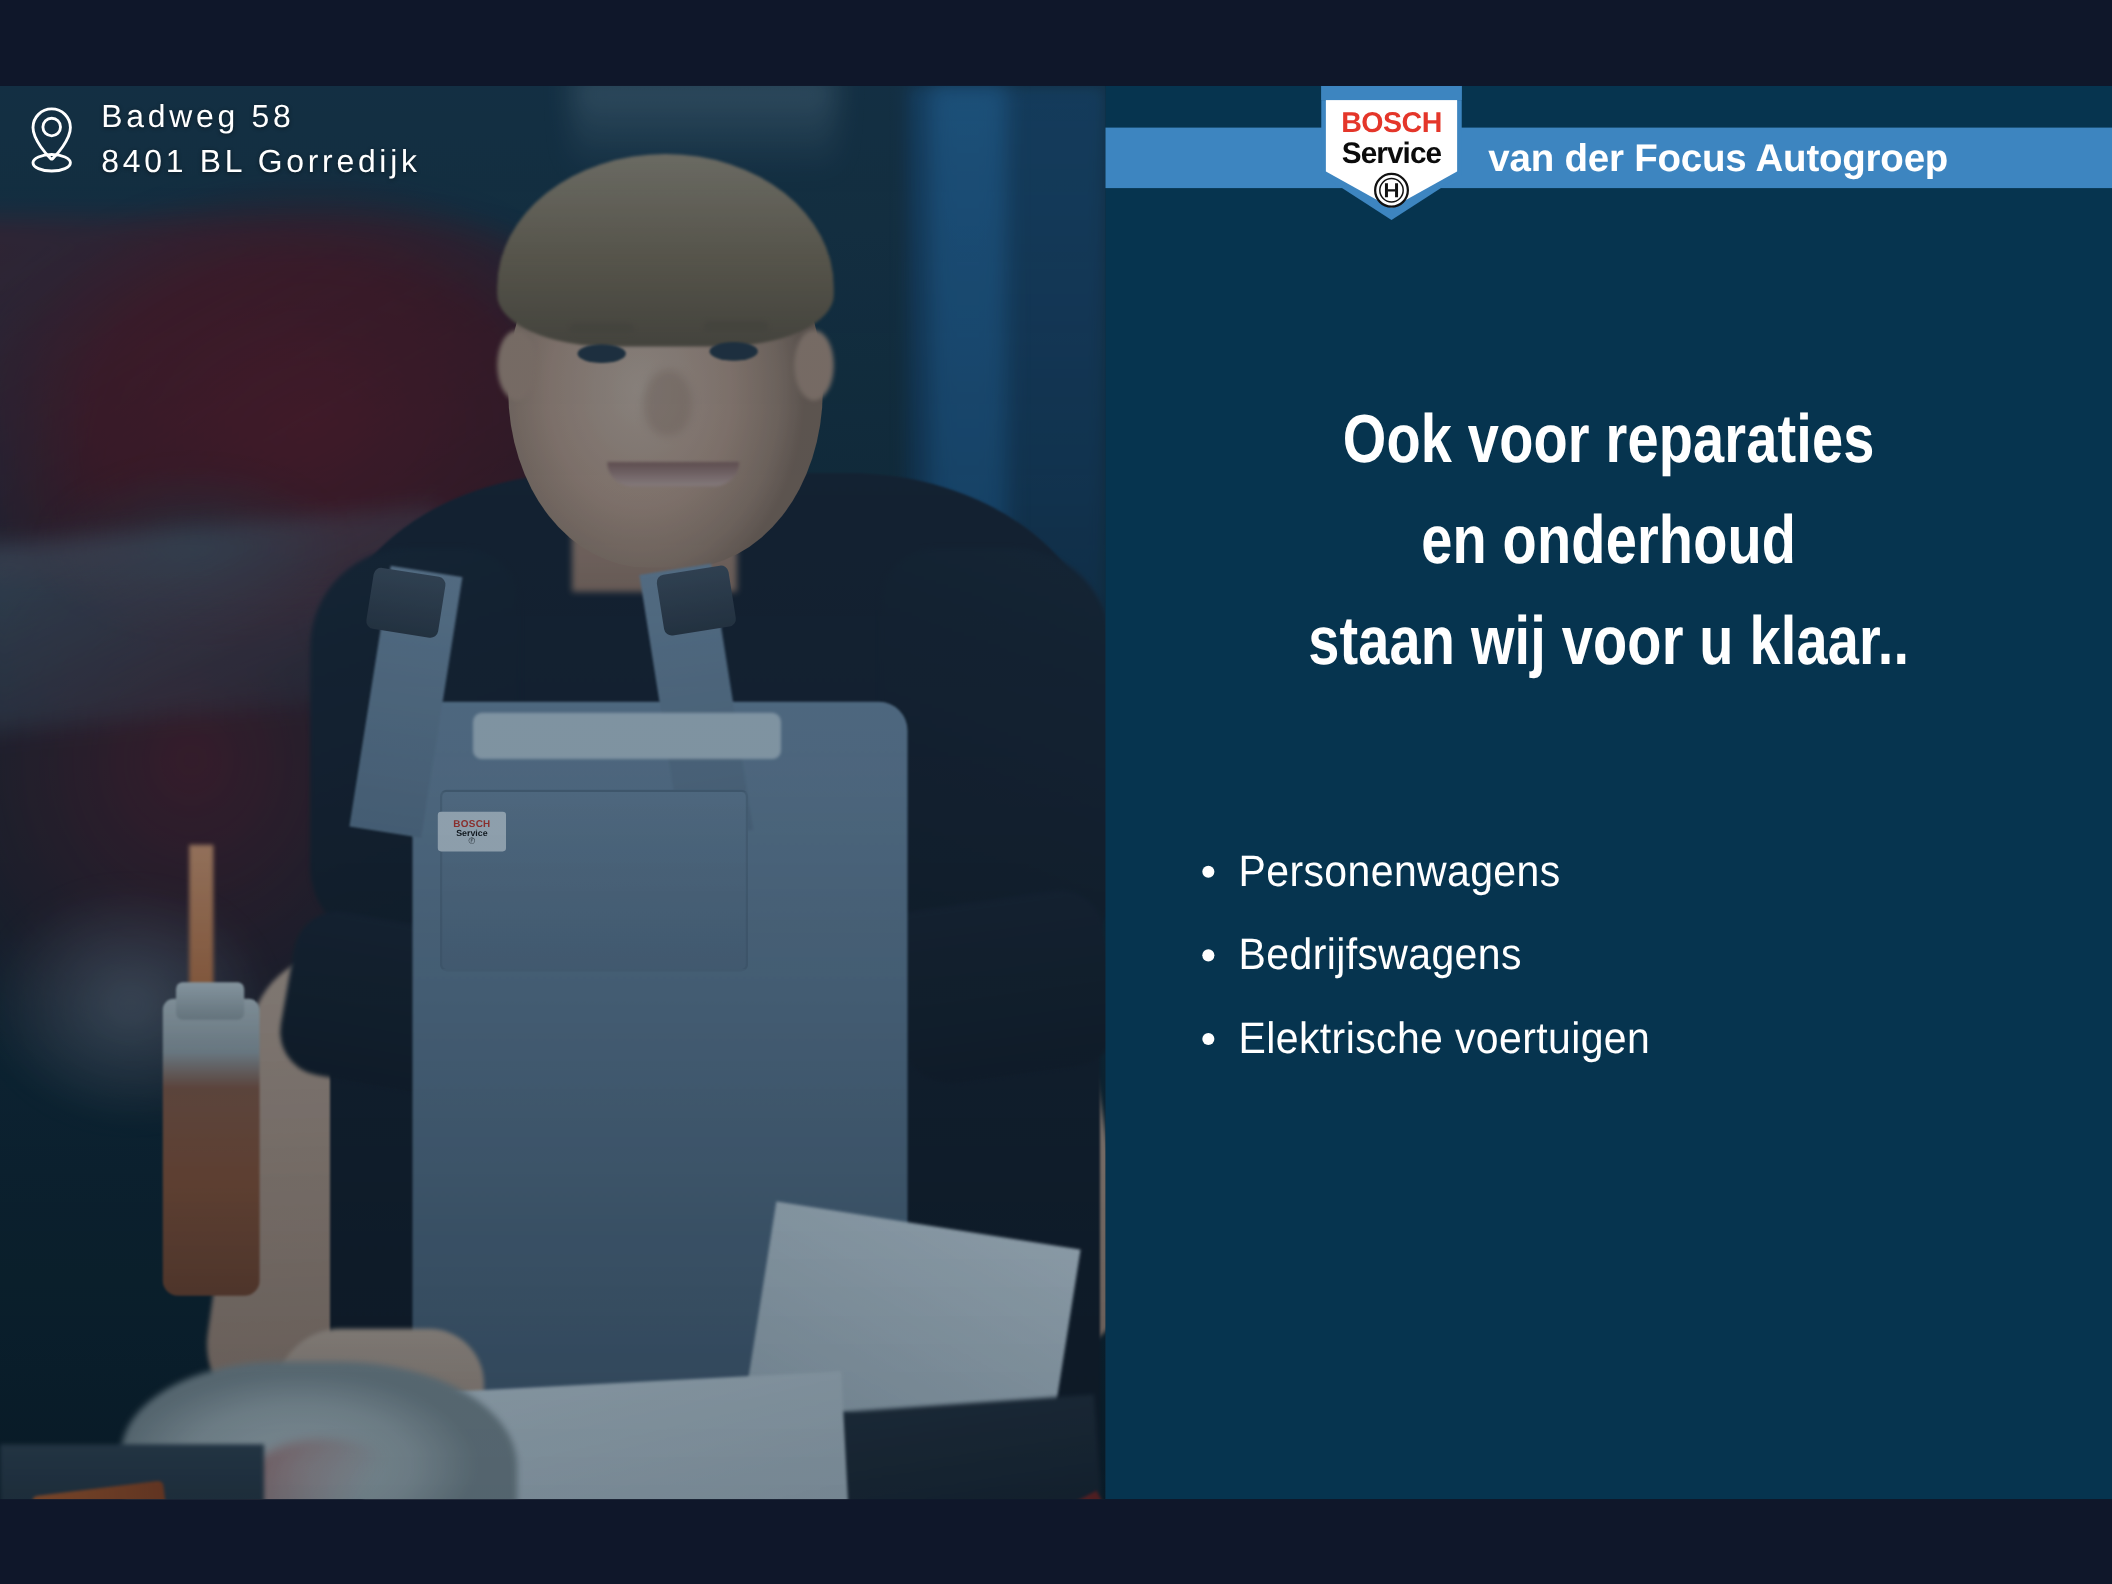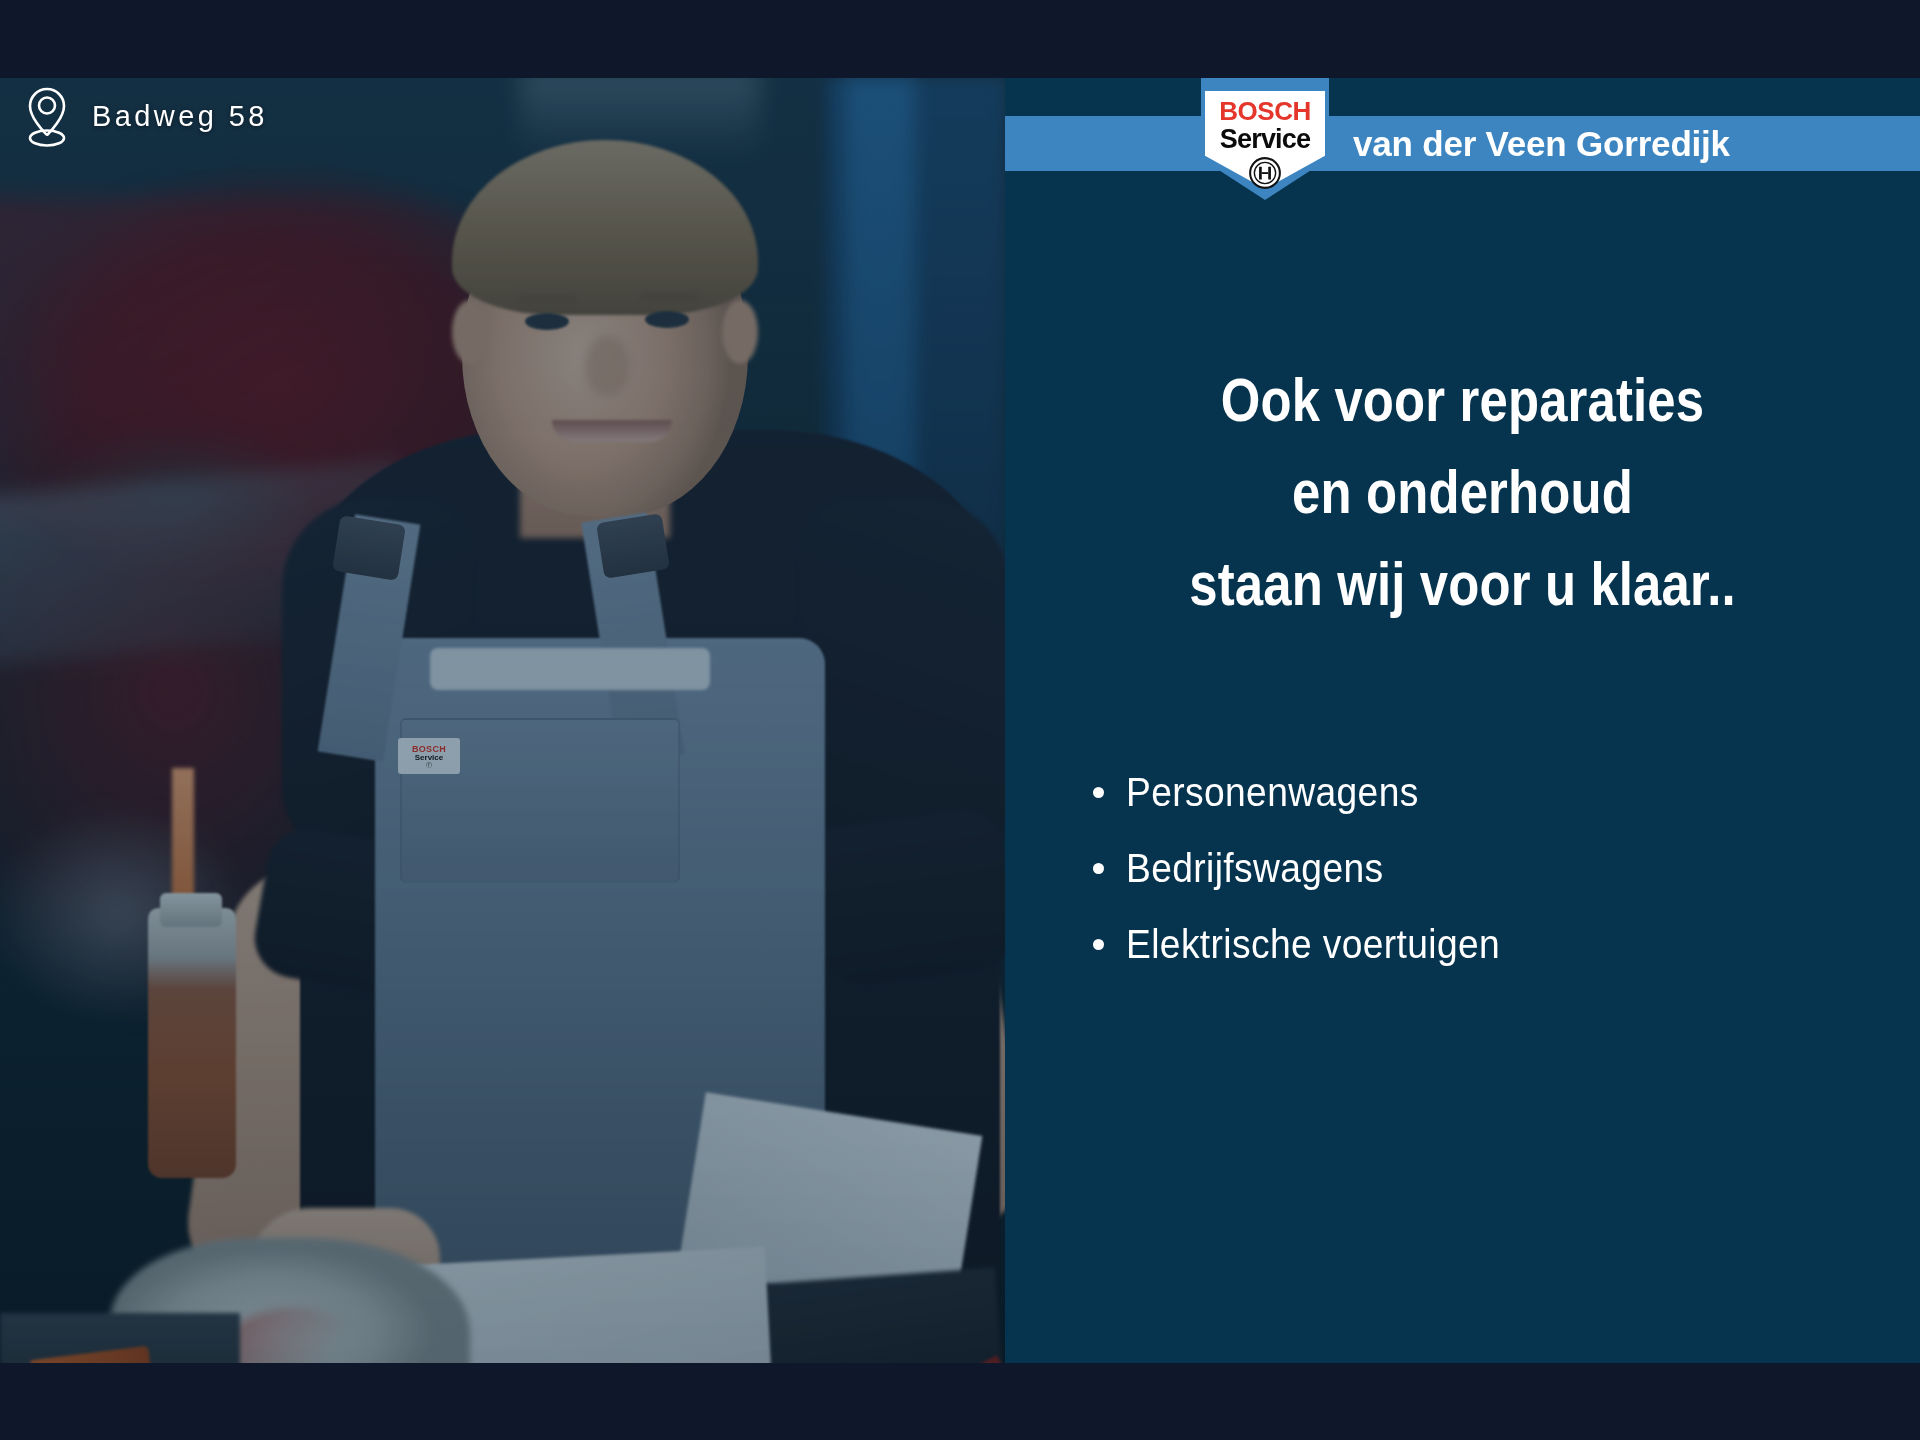--- a/index.html
+++ b/index.html
@@ -486,20 +486,21 @@
       <div class="ph" id="photo-tint"></div>
 
       <div id="address">
         <svg id="pin-icon" viewBox="0 0 46 62" fill="none">
           <path d="M23 3C13.6 3 6 10.6 6 20c0 11.4 13.4 25.5 16.1 28.2a1.3 1.3 0 0 0 1.8 0C26.6 45.5 40 31.4 40 20 40 10.6 32.4 3 23 3Z" stroke="#ffffff" stroke-width="2.6"></path>
           <circle cx="23" cy="19.5" r="8" stroke="#ffffff" stroke-width="2.6"></circle>
           <ellipse cx="23" cy="52" rx="17" ry="7.5" stroke="#ffffff" stroke-width="2.6"></ellipse>
         </svg>
         <div id="address-lines">
           <div>Badweg 58</div>
+          <div>8401 BL Gorredijk</div>
         </div>
       </div>
     </div>
 
     <div id="info-pane">
 
       <div id="logo-lockup">
         <div id="blue-band"></div>
 
         <div id="bosch-badge">
@@ -510,21 +511,21 @@
             <span id="badge-service">Service</span>
           </div>
           <svg id="badge-emblem" viewBox="0 0 40 40">
             <circle cx="20" cy="20" r="17.5" fill="none" stroke="#111" stroke-width="2.4"></circle>
             <circle cx="20" cy="20" r="12.5" fill="none" stroke="#111" stroke-width="1.6"></circle>
             <path d="M13 12.5h3.2v15H13zM23.8 12.5H27v15h-3.2z" fill="#111"></path>
             <path d="M16.2 19h7.6v2.2h-7.6z" fill="#111"></path>
           </svg>
         </div>
 
-        <div id="company-name">van der Veen Gorredijk</div>
+        <div id="company-name">van der Focus Autogroep</div>
       </div>
 
       <div id="headline">
         <span class="hl">Ook voor reparaties</span>
         <span class="hl">en onderhoud</span>
         <span class="hl">staan wij voor u klaar..</span>
       </div>
 
       <div id="bullets">
         <div class="bullet-row">

